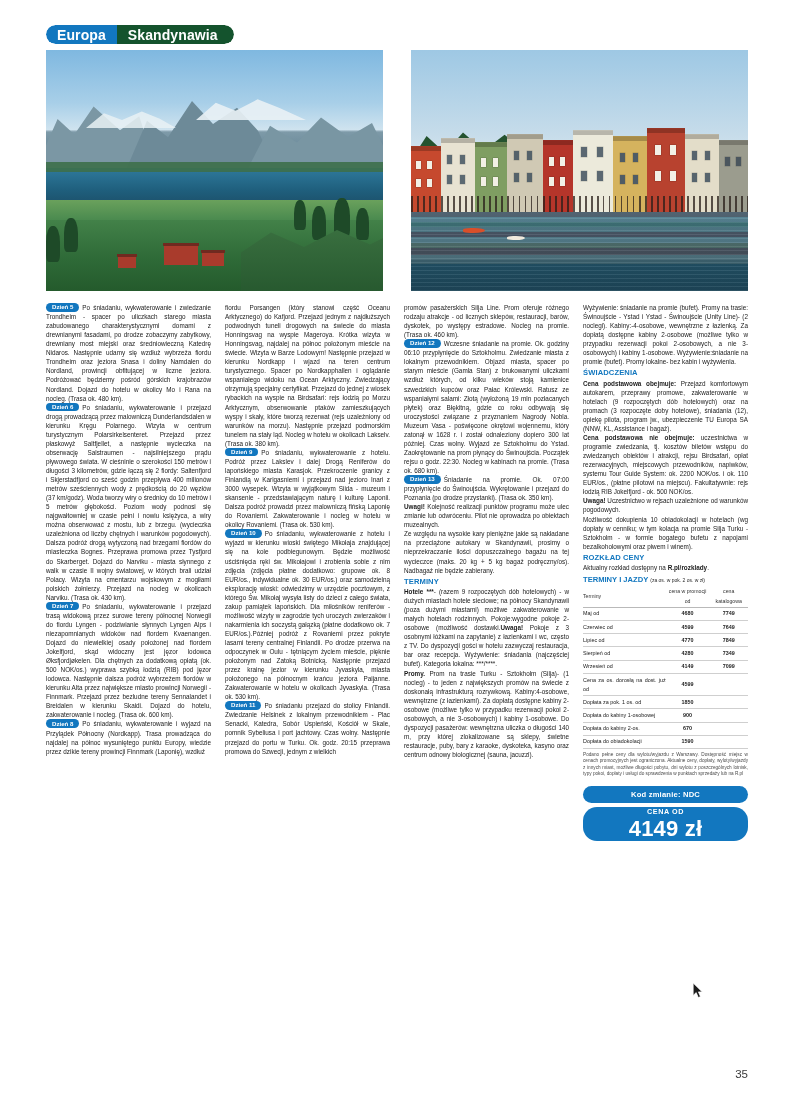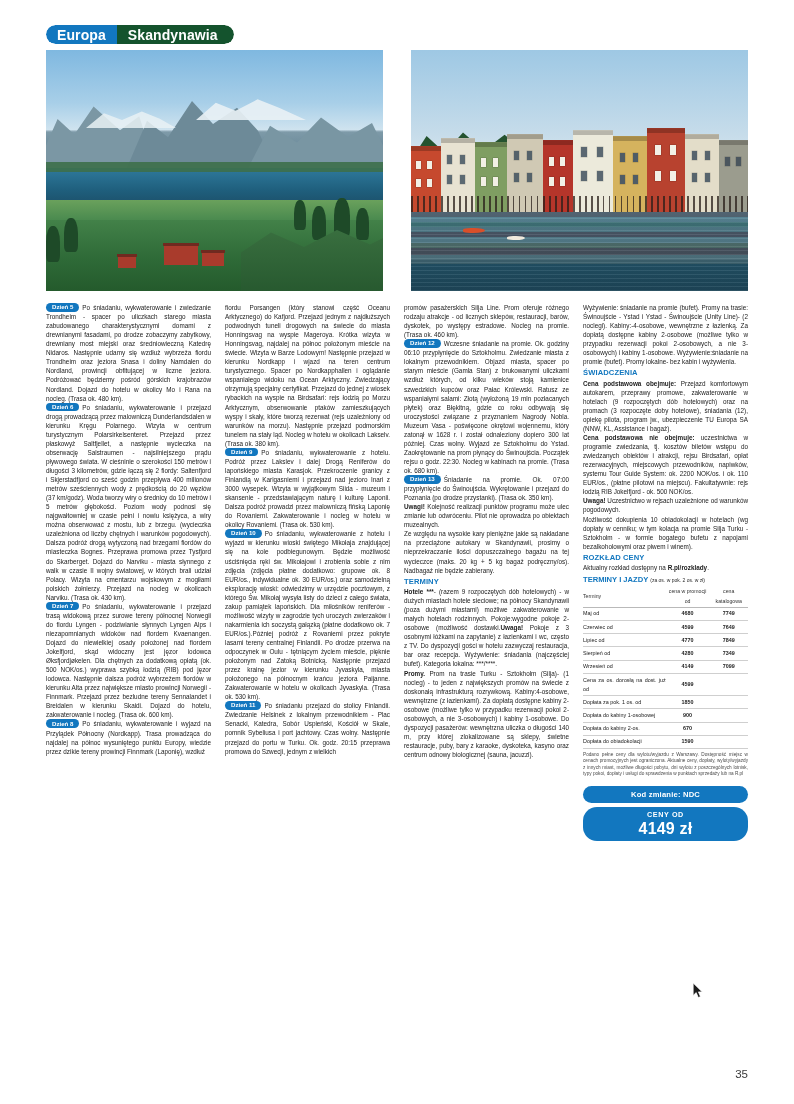--- a/index.html
+++ b/index.html
@@ -147,21 +147,21 @@
     display: flex;
     align-items: center;
     justify-content: center;
     flex-direction: column;
     line-height: 1;
   }
   .cta-more  { height: 25px; font-size: 12.2px; letter-spacing: 0.2px; }
   .cta-code  { height: 17px; font-size: 7.6px; letter-spacing: 0.2px; }
   .cta-price { height: 34px; }
   .cta-price .label { font-size: 7.2px; letter-spacing: 0.6px; margin-bottom: 2px; }
-  .cta-price .value { font-size: 16px; letter-spacing: 0.2px; }
+  .cta-price .value { font-size: 22px; letter-spacing: 0.2px; }
 
   
   .cursor {
     position: absolute;
     left: 693px; top: 983px;
     width: 11px; height: 16px;
     pointer-events: none;
   }
 
   
@@ -539,21 +539,21 @@
             <td></td>
           </tr>
         </tbody>
       </table>
 
       <div class="note">Podano pełne ceny dla wylotu/wyjazdu z Warszawy. Dostępność miejsc w cenach promocyjnych jest ograniczona. Aktualne ceny, dopłaty, wyloty/wyjazdy z innych miast, możliwe długości pobytu, dni wylotu z poszczególnych lotnisk, typy pokoi, dopłaty i usługi do sprawdzenia w punktach sprzedaży lub na R.pl</div>
 
       <div class="cta-wrap">
         <div class="cta cta-code">Kod zmianie: NDC</div>
         <div class="cta cta-price">
-          <span class="label">CENY OD</span>
+          <span class="label">CENA OD</span>
           <span class="value">4149 zł</span>
         </div>
       </div>
     </div>
   </div>
 
   <svg class="cursor" viewBox="0 0 12 18">
     <polygon points="0,0 0,14 3.4,10.8 5.8,16.4 8.2,15.3 5.9,10 10.2,10" fill="#1b1b1b" stroke="#ffffff" stroke-width="0.8"></polygon>
   </svg>
 

